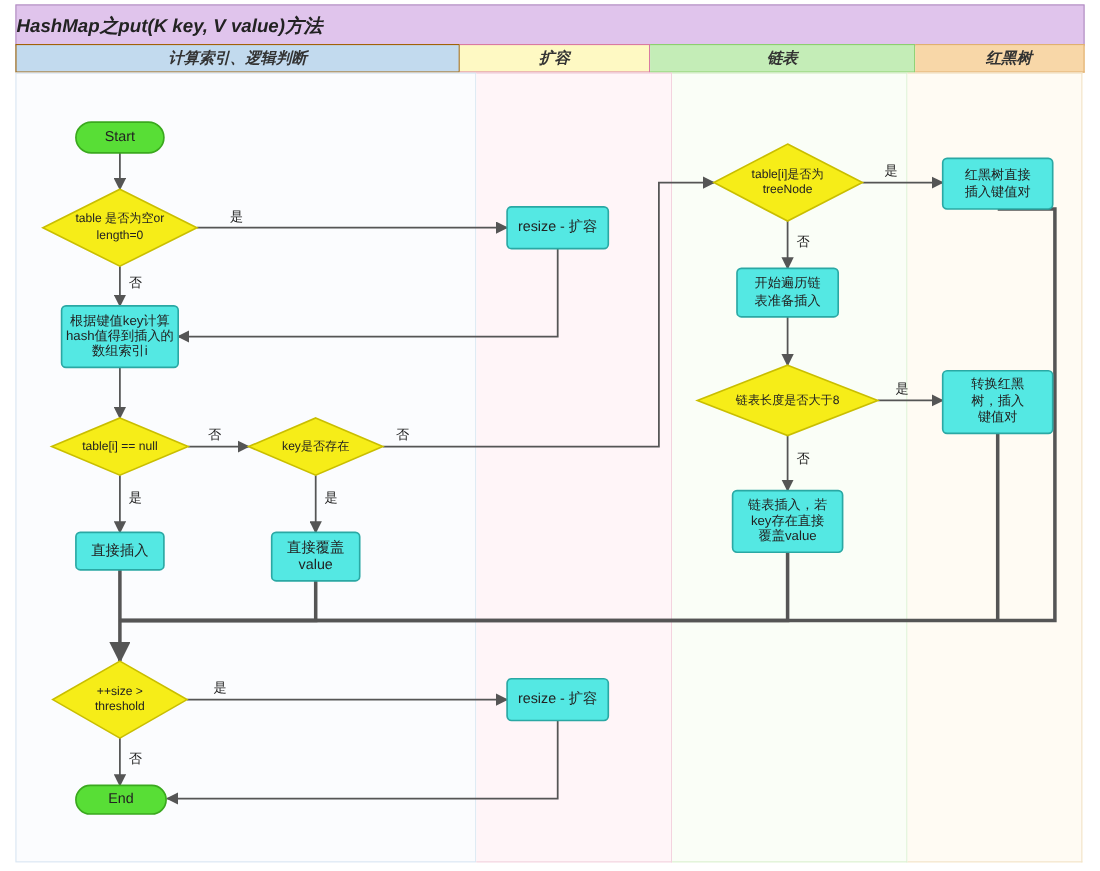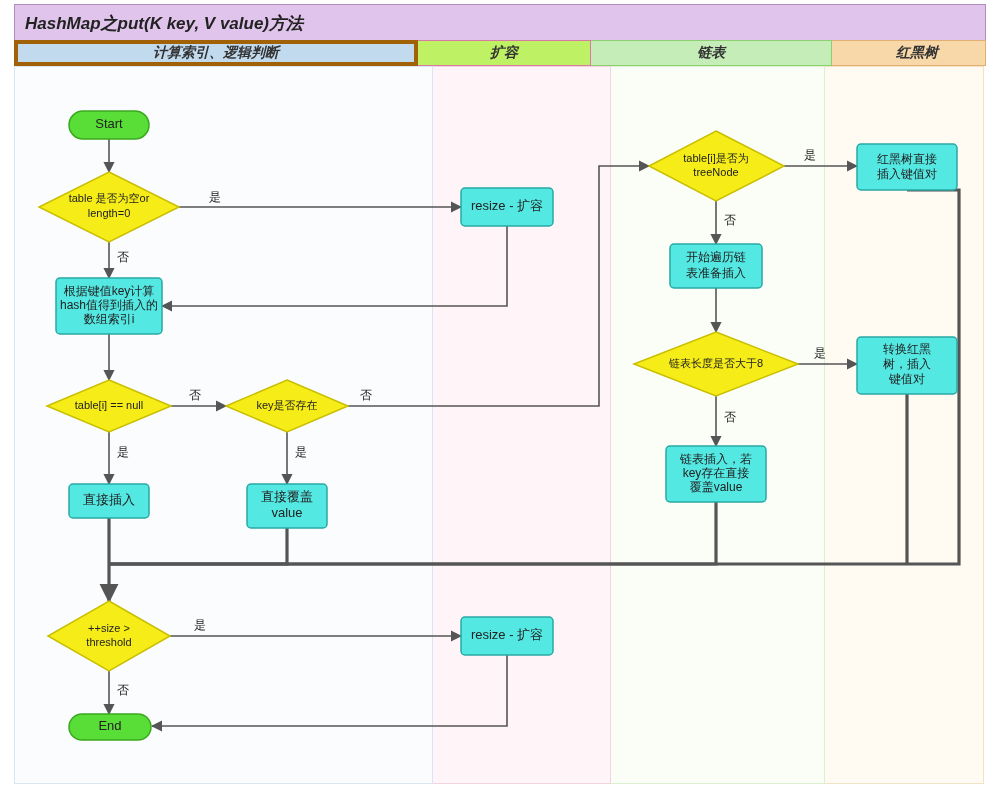--- a/index.html
+++ b/index.html
@@ -1,25 +1,25 @@
 <!DOCTYPE html>
 <html><head>
 <meta charset="utf-8">
 <style>
   body { margin:0; font-family:"Helvetica Neue",Arial,sans-serif; background:#fff; }
   .root { width:1000px; height:792px; position:relative; background:#fff; }
   .title-bar { position:absolute; left:14px; top:4px; right:14px; height:36px;
                background:#e0c4ec; border:1px solid #b08dc0; display:flex;
-               align-items:center; padding-left:10px;
+               align-items:center; padding-left:0;
                font-size:17px; font-weight:bold; font-style:italic; color:#222;}
   .col-headers { position:absolute; left:14px; top:40px; right:14px; height:26px; display:flex; }
   .col-h { height:26px; display:flex; align-items:center; justify-content:center;
            font-size:14px; font-style:italic; font-weight:bold; color:#333; box-sizing:border-box;}
-  .c1 { width:419px; background:#c2daee; border:4px solid #a16207;}
-  .c2 { width:180px; background:#bef264; border:1px solid #d97aa2; border-left:none;}
+  .c1 { width:419px; background:#c2daee; border:1px solid #a16207;}
+  .c2 { width:180px; background:#fef9c3; border:1px solid #d97aa2; border-left:none;}
   .c3 { width:250px; background:#c4edb7; border:1px solid #8ccf6f; border-left:none;}
   .c4 { width:159px; background:#f8d7a8; border:1px solid #e0b070; border-left:none;padding-left:17px;}
   .col-bodies { position:absolute; left:14px; top:66px; right:14px; bottom:8px; display:flex; }
   .col-b { height:100%; box-sizing:border-box; }
   .b1 { width:419px; background:#fbfcfe; border:1px solid #d9e6f2; }
   .b2 { width:178px; background:#fff5f8; border:1px solid #f3d3de; border-left:none;}
   .b3 { width:214px; background:#fafef7; border:1px solid #daf0cf; border-left:none;}
   .b4 { width:159px; background:#fffbf3; border:1px solid #f2e3c6; border-left:none;}
   svg.diagram { position:absolute; left:14px; top:66px; width:970px; height:718px; }
   .term { fill:#58de36; stroke:#3aa81e; stroke-width:1.5; }

